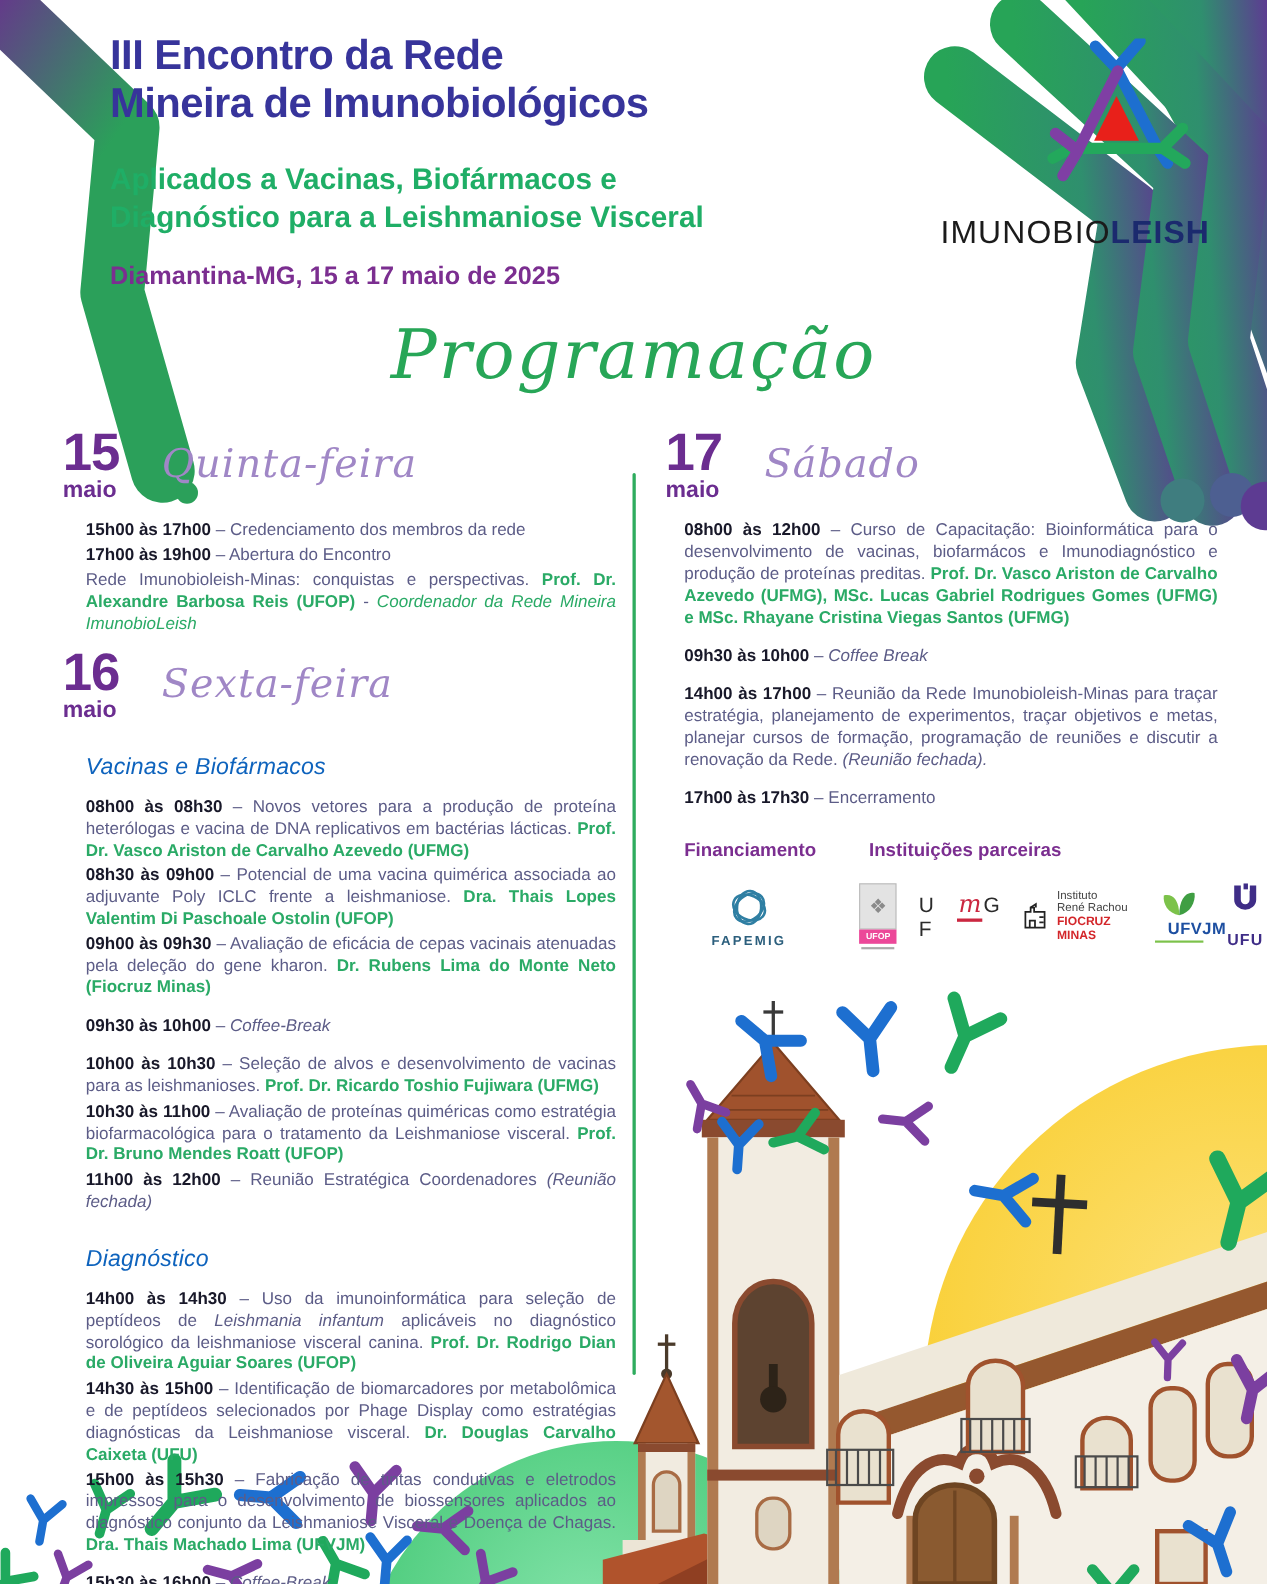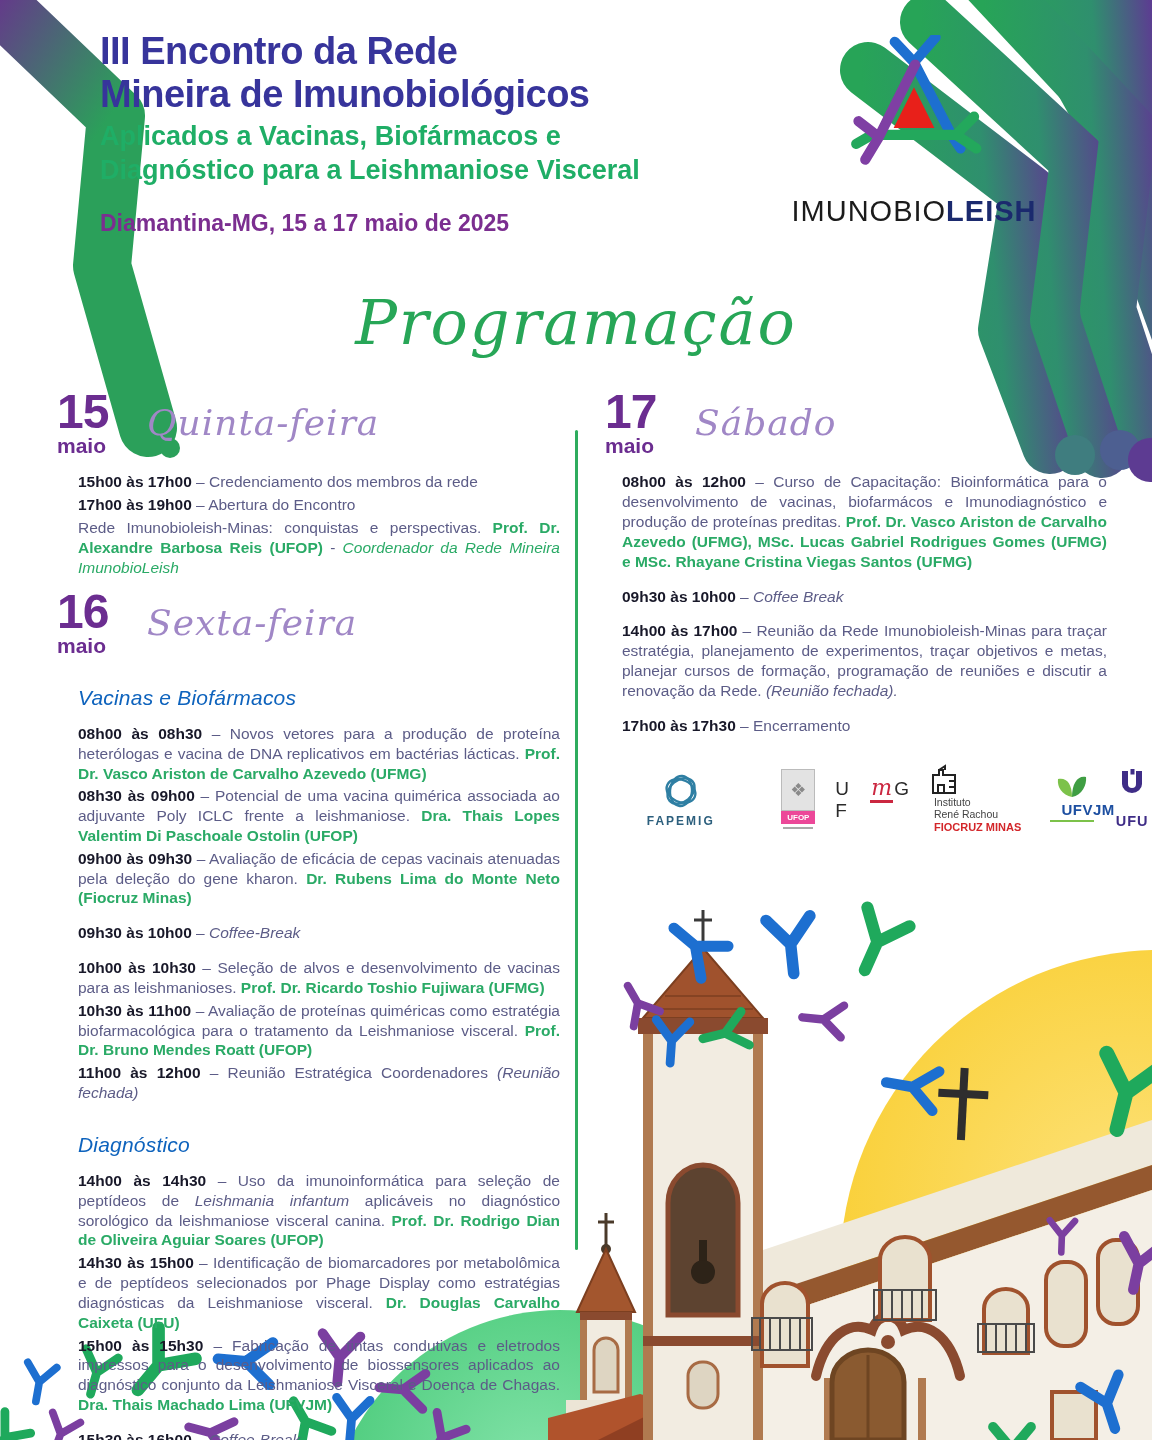--- a/index.html
+++ b/index.html
@@ -11,24 +11,24 @@
     --time-col:#181829; --speaker-green:#2aaa66; --blue-heading:#0e63bd;
     --divider-green:#2eac5e; --prog-green:#27a657;
     --ab-blue:#1d6fd0; --ab-green:#1fa95c; --ab-purple:#7b3fa0;
   }
   svg.bg{position:absolute;left:0;top:0;z-index:0;}
   .fg{position:absolute;z-index:2;}
 
   
   .title-block{left:100px;top:30px;width:700px;}
   .title-main{font-size:38px;font-weight:bold;color:var(--indigo);line-height:1.12;letter-spacing:-0.5px;}
-  .title-sub{font-size:27px;font-weight:bold;color:var(--green-title);line-height:1.25;margin-top:5px;}
+  .title-sub{font-size:27px;font-weight:bold;color:var(--green-title);line-height:1.25;margin-top:32px;}
   .title-date{font-size:23px;font-weight:bold;color:var(--purple);margin-top:22px;}
 
-  .logo-block{left:764px;top:35px;width:300px;text-align:center;}
+  .logo-block{left:800px;top:35px;width:300px;text-align:right;}
   .logo-word{margin-top:4px;font-size:29px;letter-spacing:1px;color:#1b1b1b;}
   .logo-word b{color:#1b2a6e;}
 
   .prog-title{left:0;top:286px;width:1152px;text-align:center;
     font-family:"DejaVu Serif",serif;font-style:italic;font-size:62px;
     color:var(--prog-green);letter-spacing:2px;}
 
   
   .col{position:absolute;z-index:2;}
   #col-left{left:57px;top:392px;width:503px;}
@@ -68,21 +68,21 @@
   .ufop{width:46px;margin-right:16px;}
   .ufop .crest{width:32px;height:40px;background:#e3e3e3;border:1px solid #bbb;
     display:flex;align-items:center;justify-content:center;color:#8a8a8a;font-size:18px;}
   .ufop .band{width:34px;height:13px;background:#ec4899;color:#fff;font-size:8px;
     font-weight:bold;text-align:center;line-height:13px;}
   .ufop .cap{width:30px;height:2px;background:#aaa;margin-top:3px;}
   .ufmg{width:86px;margin-right:16px;flex-direction:row;align-items:baseline;justify-content:space-between;}
   .ufmg .uf,.ufmg .g{font-size:19px;color:#2b2b2b;letter-spacing:4px;}
   .ufmg .m{font-family:"DejaVu Serif",serif;font-style:italic;font-size:22px;
     color:#cb2740;border-bottom:3px solid #cb2740;padding:0 1px;margin:0 1px;}
-  .fiocruz{flex-direction:column;width:112px;margin-right:14px;align-items:flex-start;}
+  .fiocruz{flex-direction:row;width:112px;margin-right:14px;align-items:center;}
   .fiocruz .txt{margin-left:5px;text-align:left;}
   .fiocruz .l1{font-size:10.5px;color:#444;line-height:1.1;}
   .fiocruz .l3{font-size:11px;font-weight:bold;color:#d3262a;line-height:1.2;}
   .ufvjm{width:56px;margin-right:12px;}
   .ufvjm .lg-text{font-size:15px;font-weight:bold;color:#1d4fa1;letter-spacing:0.5px;padding-left:32px;}
   .ufvjm .cap{width:44px;height:2px;background:#7cc24a;margin-top:2px;}
   .ufu{width:44px;}
   .ufu .lg-text{font-size:14.5px;font-weight:bold;color:#3f2d87;letter-spacing:1px;margin-top:18px;}
 </style>
 </head>
@@ -311,20 +311,24 @@
     <div class="script">Sábado</div>
   </div>
   <div class="sessions">
       <p class="session"><span class="t">08h00 às 12h00</span><span> – Curso de Capacitação: Bioinformática para o desenvolvimento de vacinas, biofarmácos e Imunodiagnóstico e produção de proteínas preditas. </span><span class="sp">Prof. Dr. Vasco Ariston de Carvalho Azevedo (UFMG), MSc. Lucas Gabriel Rodrigues Gomes (UFMG) e MSc. Rhayane Cristina Viegas Santos (UFMG)</span></p>
       <p class="session gap"><span class="t">09h30 às 10h00</span><span> – </span><span class="it">Coffee Break</span></p>
       <p class="session gap"><span class="t">14h00 às 17h00</span><span> – Reunião da Rede Imunobioleish-Minas para traçar estratégia, planejamento de experimentos, traçar objetivos e metas, planejar cursos de formação, programação de reuniões e discutir a renovação da Rede. </span><span class="it">(Reunião fechada).</span></p>
       <p class="session gap"><span class="t">17h00 às 17h30</span><span> – Encerramento</span></p>
     </div>
 
   <div class="footer">
+    <div class="footer-labels">
+      <div class="flabel1">Financiamento</div>
+      <div>Instituições parceiras</div>
+    </div>
     <div class="logos-row">
       <div class="logo-item fapemig">
         <svg width="44" height="42" viewBox="0 0 44 42">
           <g fill="none" stroke="#2f7fa3" stroke-width="2.4">
             <ellipse cx="22" cy="21" rx="15" ry="11" transform="rotate(25 22 21)"></ellipse>
             <ellipse cx="22" cy="21" rx="15" ry="11" transform="rotate(95 22 21)"></ellipse>
             <ellipse cx="22" cy="21" rx="15" ry="11" transform="rotate(-40 22 21)"></ellipse>
           </g>
         </svg>
         <div class="lg-text">FAPEMIG</div>

